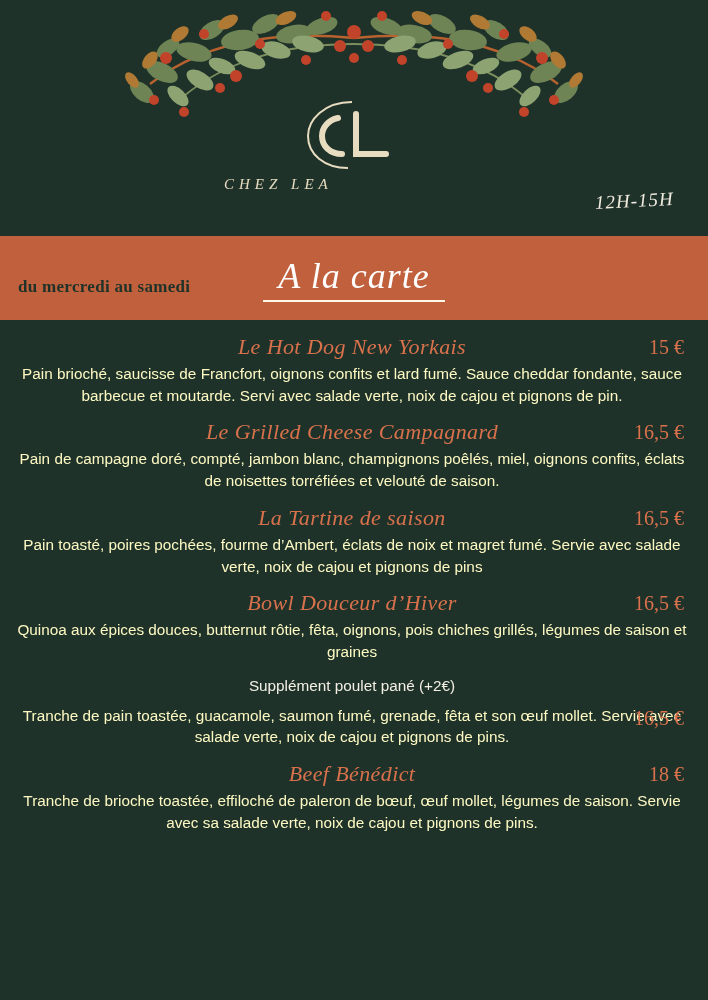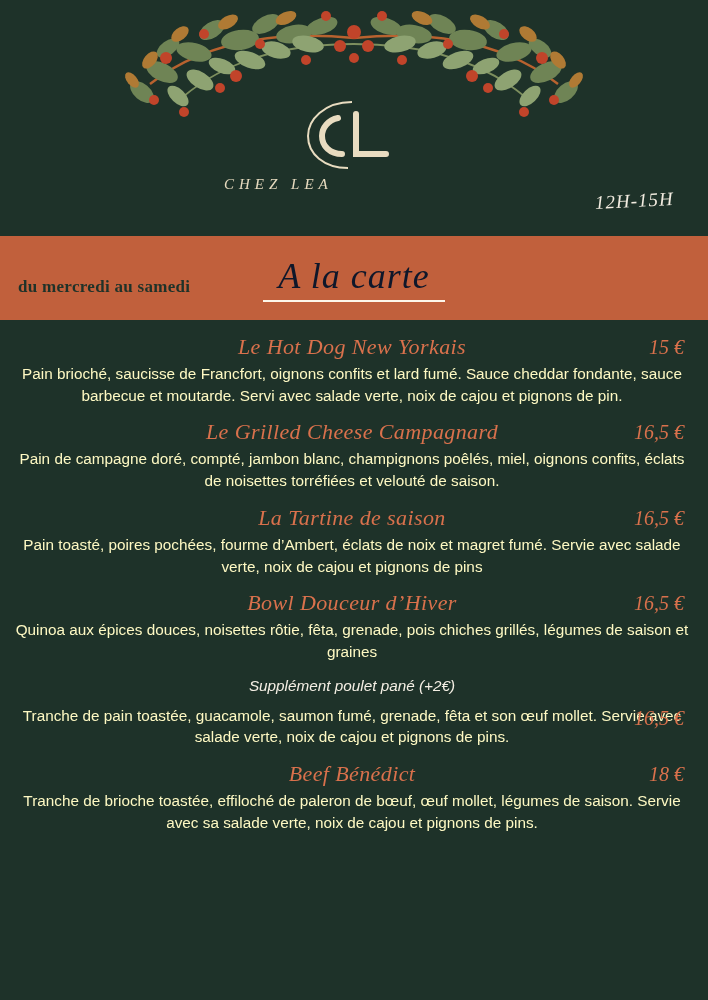--- a/index.html
+++ b/index.html
@@ -82,21 +82,21 @@
     font-size: 17px;
     letter-spacing: 0.3px;
     color: #1e3229;
   }
   .banner-title {
     width: 100%;
     text-align: center;
     font-family: "Liberation Serif", serif;
     font-style: italic;
     font-size: 36px;
-    color: #0f172a;
+    color: #ffffff;
     letter-spacing: 1px;
     position: relative;
     top: -2px;
   }
   .banner-underline {
     position: absolute;
     left: 50%;
     transform: translateX(-50%);
     bottom: 18px;
     width: 182px;
@@ -121,36 +121,34 @@
     letter-spacing: 0.4px;
     display: inline-block;
   }
   .item-price {
     position: absolute;
     right: 12px;
     top: 2px;
     font-family: "Liberation Serif", serif;
     font-size: 20px;
     color: #d9714c;
-    font-style: italic;
   }
   .item-desc {
     text-align: center;
     font-size: 15.3px;
     line-height: 1.42;
     color: #fef9c3;
     margin-top: 3px;
     padding: 0 6px;
   }
   .supplement {
     text-align: center;
     font-size: 15.3px;
     color: #f4efe4;
     margin: 14px 0 10px 0;
-    font-style: italic;
   }
 </style>
 </head>
 <body>
 
 <div class="header">
 
   <svg class="wreath" viewBox="0 0 600 140">
 
     <path d="M300 38 C220 30 150 42 96 84" stroke="#b8622f" stroke-width="2.4" fill="none"></path>
@@ -282,21 +280,21 @@
       <span class="item-price">16,5 €</span>
     </div>
     <div class="item-desc">Pain toasté, poires pochées, fourme d’Ambert, éclats de noix et magret fumé. Servie avec salade verte, noix de cajou et pignons de pins</div>
   </div>
 
   <div class="item">
     <div class="item-head">
       <span class="item-name">Bowl Douceur d’Hiver</span>
       <span class="item-price">16,5 €</span>
     </div>
-    <div class="item-desc">Quinoa aux épices douces, noisettes rôtie, fêta, grenade, pois chiches grillés, légumes de saison et graines</div>
+    <div class="item-desc">Quinoa aux épices douces, butternut rôtie, fêta, oignons, pois chiches grillés, légumes de saison et graines</div>
   </div>
 
   <div class="supplement">Supplément poulet pané (+2€)</div>
 
   <div class="item">
     <div class="item-head">
       <span class="item-price">16,5 €</span>
     </div>
     <div class="item-desc">Tranche de pain toastée, guacamole, saumon fumé, grenade, fêta et son œuf mollet. Servie avec salade verte, noix de cajou et pignons de pins.</div>
   </div>

